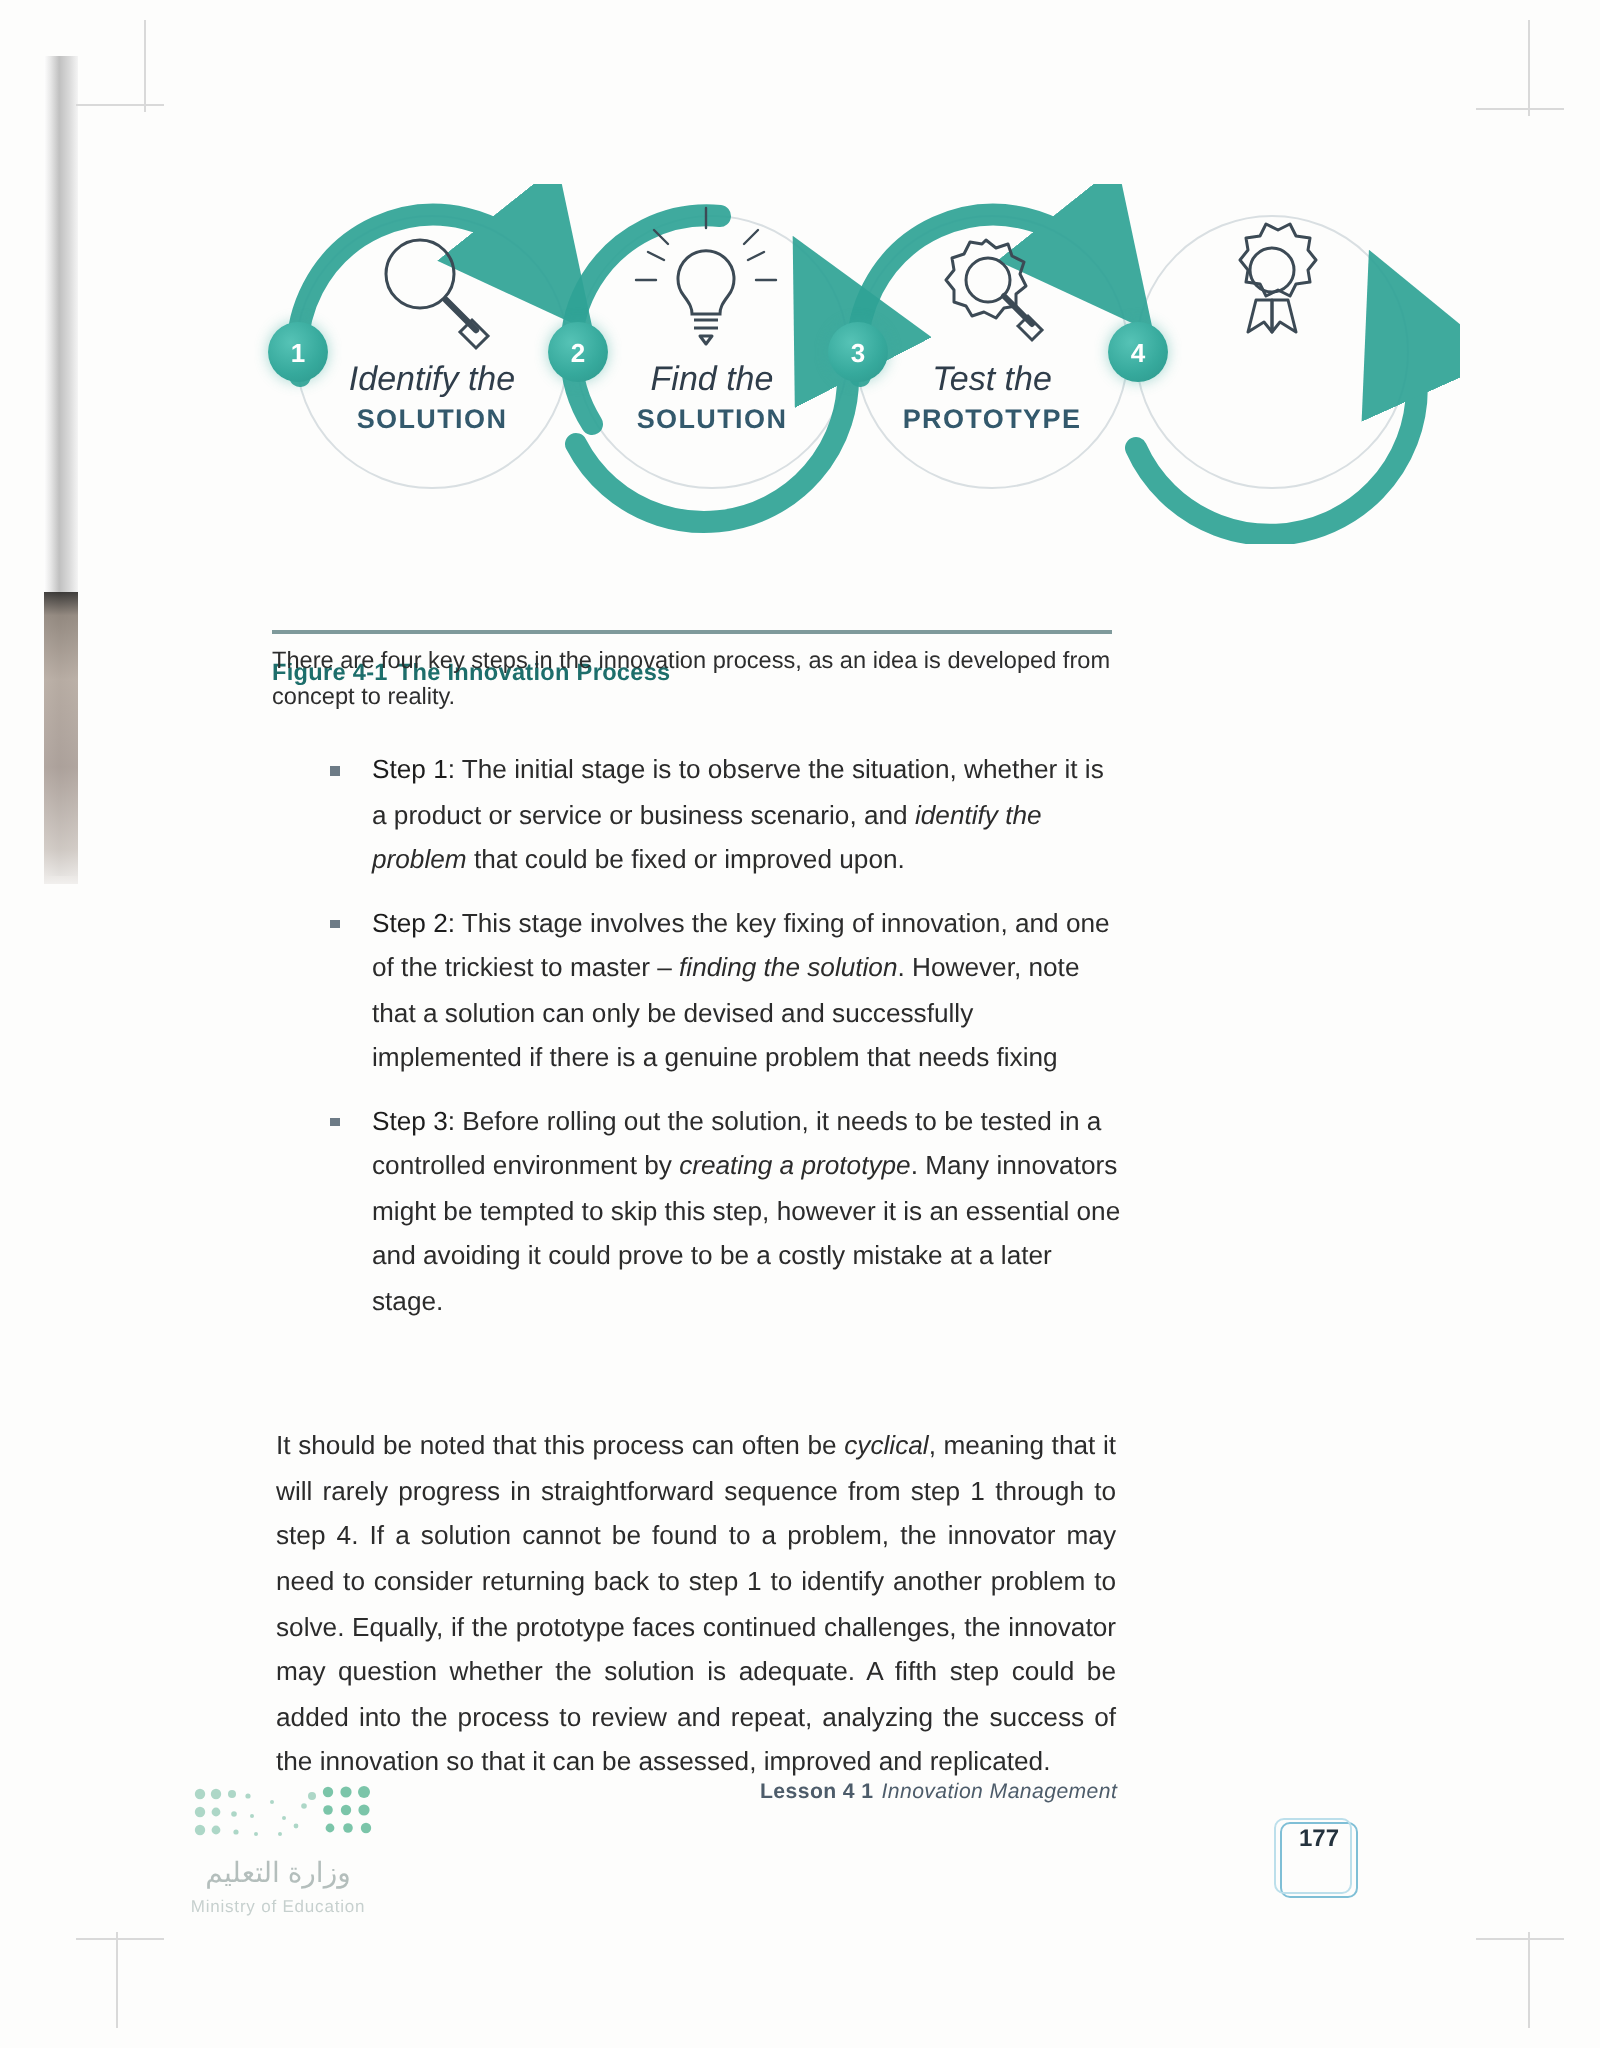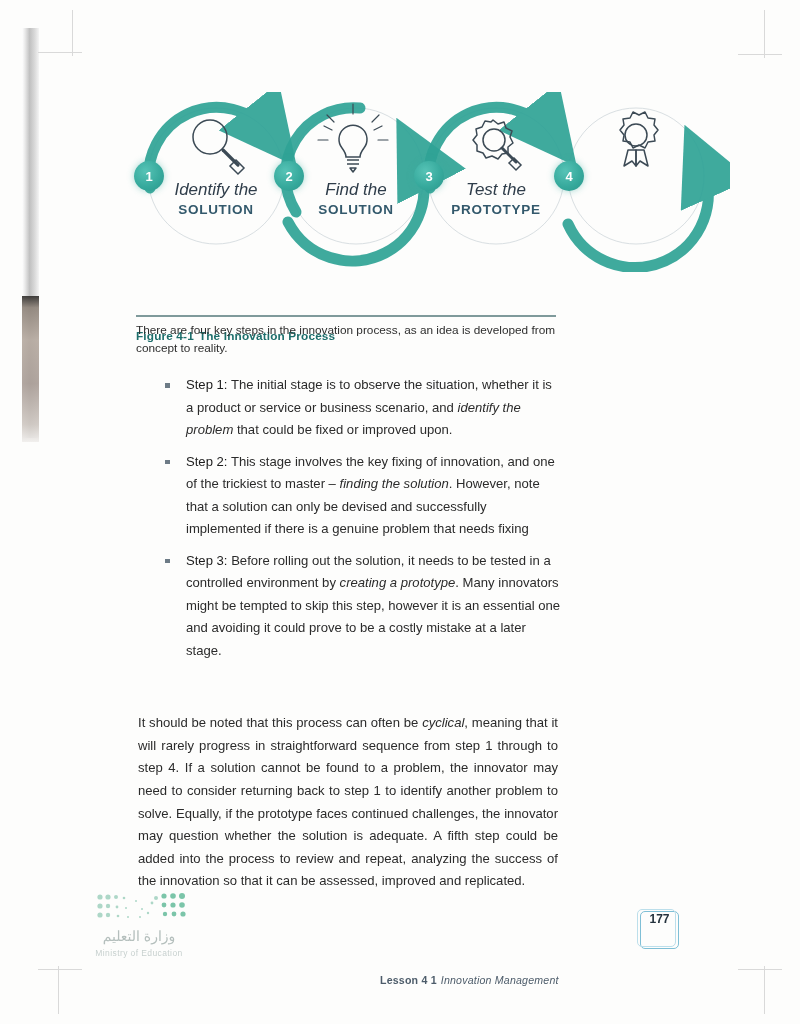--- a/index.html
+++ b/index.html
@@ -177,21 +177,21 @@
     line-height: 1.73;
     color: #2b2b2b;
     text-align: justify;
   }
   .closing i { font-style: italic; margin-top: 20px; }
 
   
   .footer-lesson {
     position: absolute;
     left: 380px;
-    top: 974px;
+    top: 890px;
     font-size: 10.6px;
     color: #4d5c6a;
     font-weight: 700;
     letter-spacing: .2px;
   }
   .footer-lesson em {
     font-style: italic;
     font-weight: 400;
     margin-left: 4px;
   }

